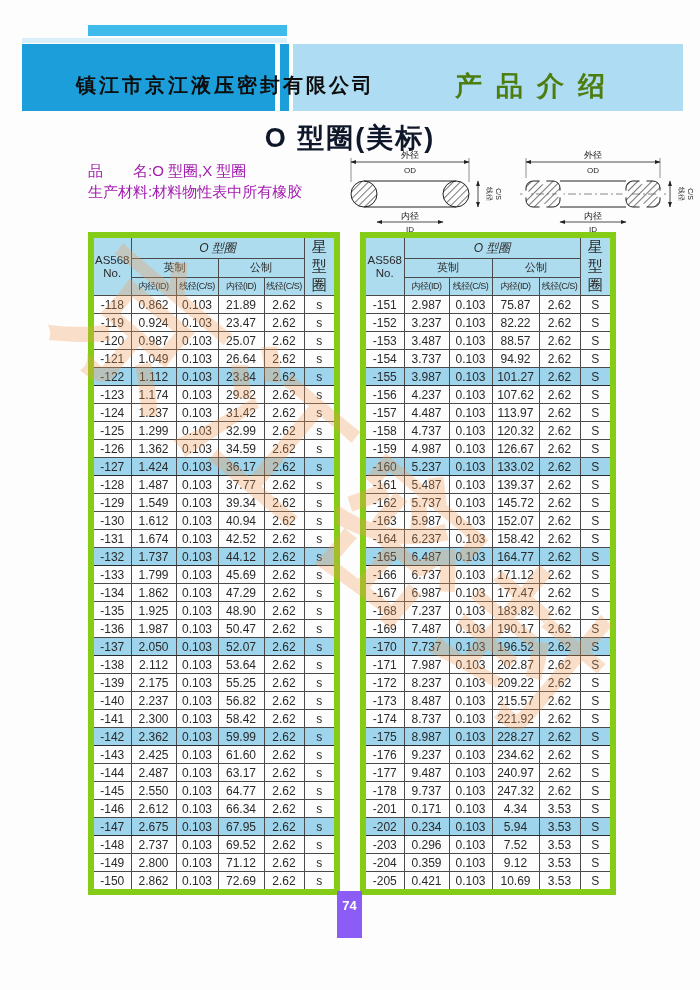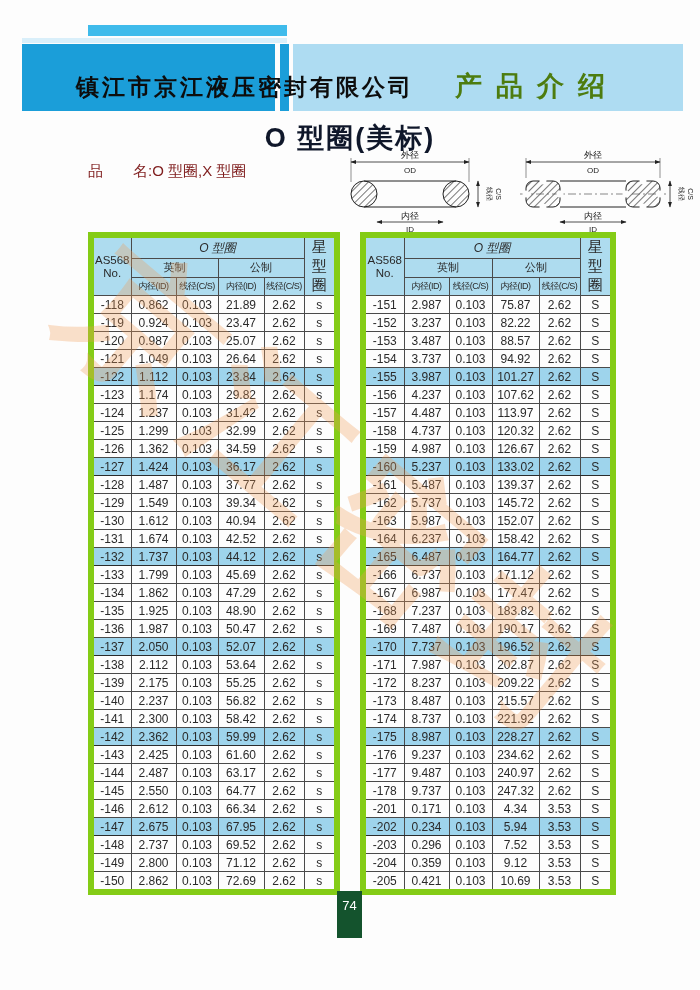--- a/index.html
+++ b/index.html
@@ -11,34 +11,34 @@
 
   
   .strip-bright{left:88px;top:25px;width:199px;height:11px;background:#3fbbeb;}
   .strip-pale{left:22px;top:38px;width:265px;height:5px;background:#d9effa;}
 
   
   .hdr-dark{left:22px;top:44px;width:253px;height:67px;background:#1b9ed9;}
   .hdr-div{left:280px;top:44px;width:9px;height:67px;background:#1b9ed9;}
   .hdr-light{left:293px;top:44px;width:390px;height:67px;background:#aedcf2;}
   .company{
-    left:76px;top:72px;font-size:23px;font-weight:bold;letter-spacing:3px;
+    left:76px;top:72px;font-size:20px;font-weight:bold;letter-spacing:3px;
     color:#0d0d0d;white-space:nowrap;z-index:3;
   }
   .section-title{
     left:455px;top:68px;font-size:27px;font-weight:bold;letter-spacing:14px;
     color:#4d7c0f;white-space:nowrap;z-index:3;
   }
 
   .page-title{
     left:0;top:120px;width:700px;text-align:center;font-size:27px;font-weight:bold;
     color:#0f172a;letter-spacing:2px;
   }
 
-  .info{left:88px;top:160px;font-size:15px;line-height:21px;color:#7f1d1d;}
+  .info{left:88px;top:160px;font-size:15px;line-height:21px;color:#a21caf;}
   .info div{white-space:pre;}
 
   
   .diagrams{left:338px;top:148px;width:360px;height:85px;}
 
   
   table.oring{
     position:absolute;border-collapse:collapse;table-layout:fixed;
     border:6px solid #84cc16;background:transparent;z-index:1;
   }
@@ -52,21 +52,21 @@
   .th-main{font-size:12px;height:13px;font-style:italic;}
   .th-sub{font-size:11px;height:13px;}
   .th-fine{font-size:9px;height:15px;letter-spacing:-0.5px;margin-top:32px;}
   .th-no{font-size:11.5px;line-height:13px;}
   .th-star{font-size:15px;}
   table.oring tbody td{height:17px;font-size:12px;}
   tr.hl td{background:#9ed4ec;border-top:1.5px solid #2b2b2b;border-bottom:1.5px solid #2b2b2b;}
 
   
   .pagenum{
-    left:337px;top:891px;width:25px;height:47px;background:#14532d;z-index:2;
+    left:337px;top:891px;width:25px;height:47px;background:#8b5cf6;z-index:2;font-weight:bold;
   }
   .pagenum span{display:block;text-align:center;margin-top:7px;font-size:13px;color:#fff;}
 
   
   .watermark{
     left:150px;top:205px;font-size:150px;font-weight:bold;color:#f29b55;
     opacity:0.30;letter-spacing:16px;white-space:nowrap;z-index:5;
     transform:rotate(40deg);transform-origin:left top;pointer-events:none;
   }
 
@@ -81,20 +81,21 @@
 <div class="abs hdr-dark"></div>
 <div class="abs hdr-div"></div>
 <div class="abs hdr-light"></div>
 <div class="abs company">镇江市京江液压密封有限公司</div>
 <div class="abs section-title">产品介绍</div>
 
 <div class="abs page-title">O 型圈(美标)</div>
 
 <div class="abs info">
   <div>品　　名:O 型圈,X 型圈</div>
+  <div>生产材料:材料物性表中所有橡胶</div>
 </div>
 
 <svg class="abs diagrams" viewBox="0 0 360 85" width="360" height="85">
   <defs>
     <pattern id="hatch" patternUnits="userSpaceOnUse" width="5" height="5" patternTransform="rotate(45)">
       <line x1="0" y1="0" x2="0" y2="5" stroke="#555" stroke-width="1.6"></line>
     </pattern>
     <marker id="arr" viewBox="0 0 10 10" refX="9" refY="5" markerWidth="7" markerHeight="7" orient="auto-start-reverse">
       <path d="M0,1.5 L10,5 L0,8.5 z" fill="#222"></path>
     </marker>

